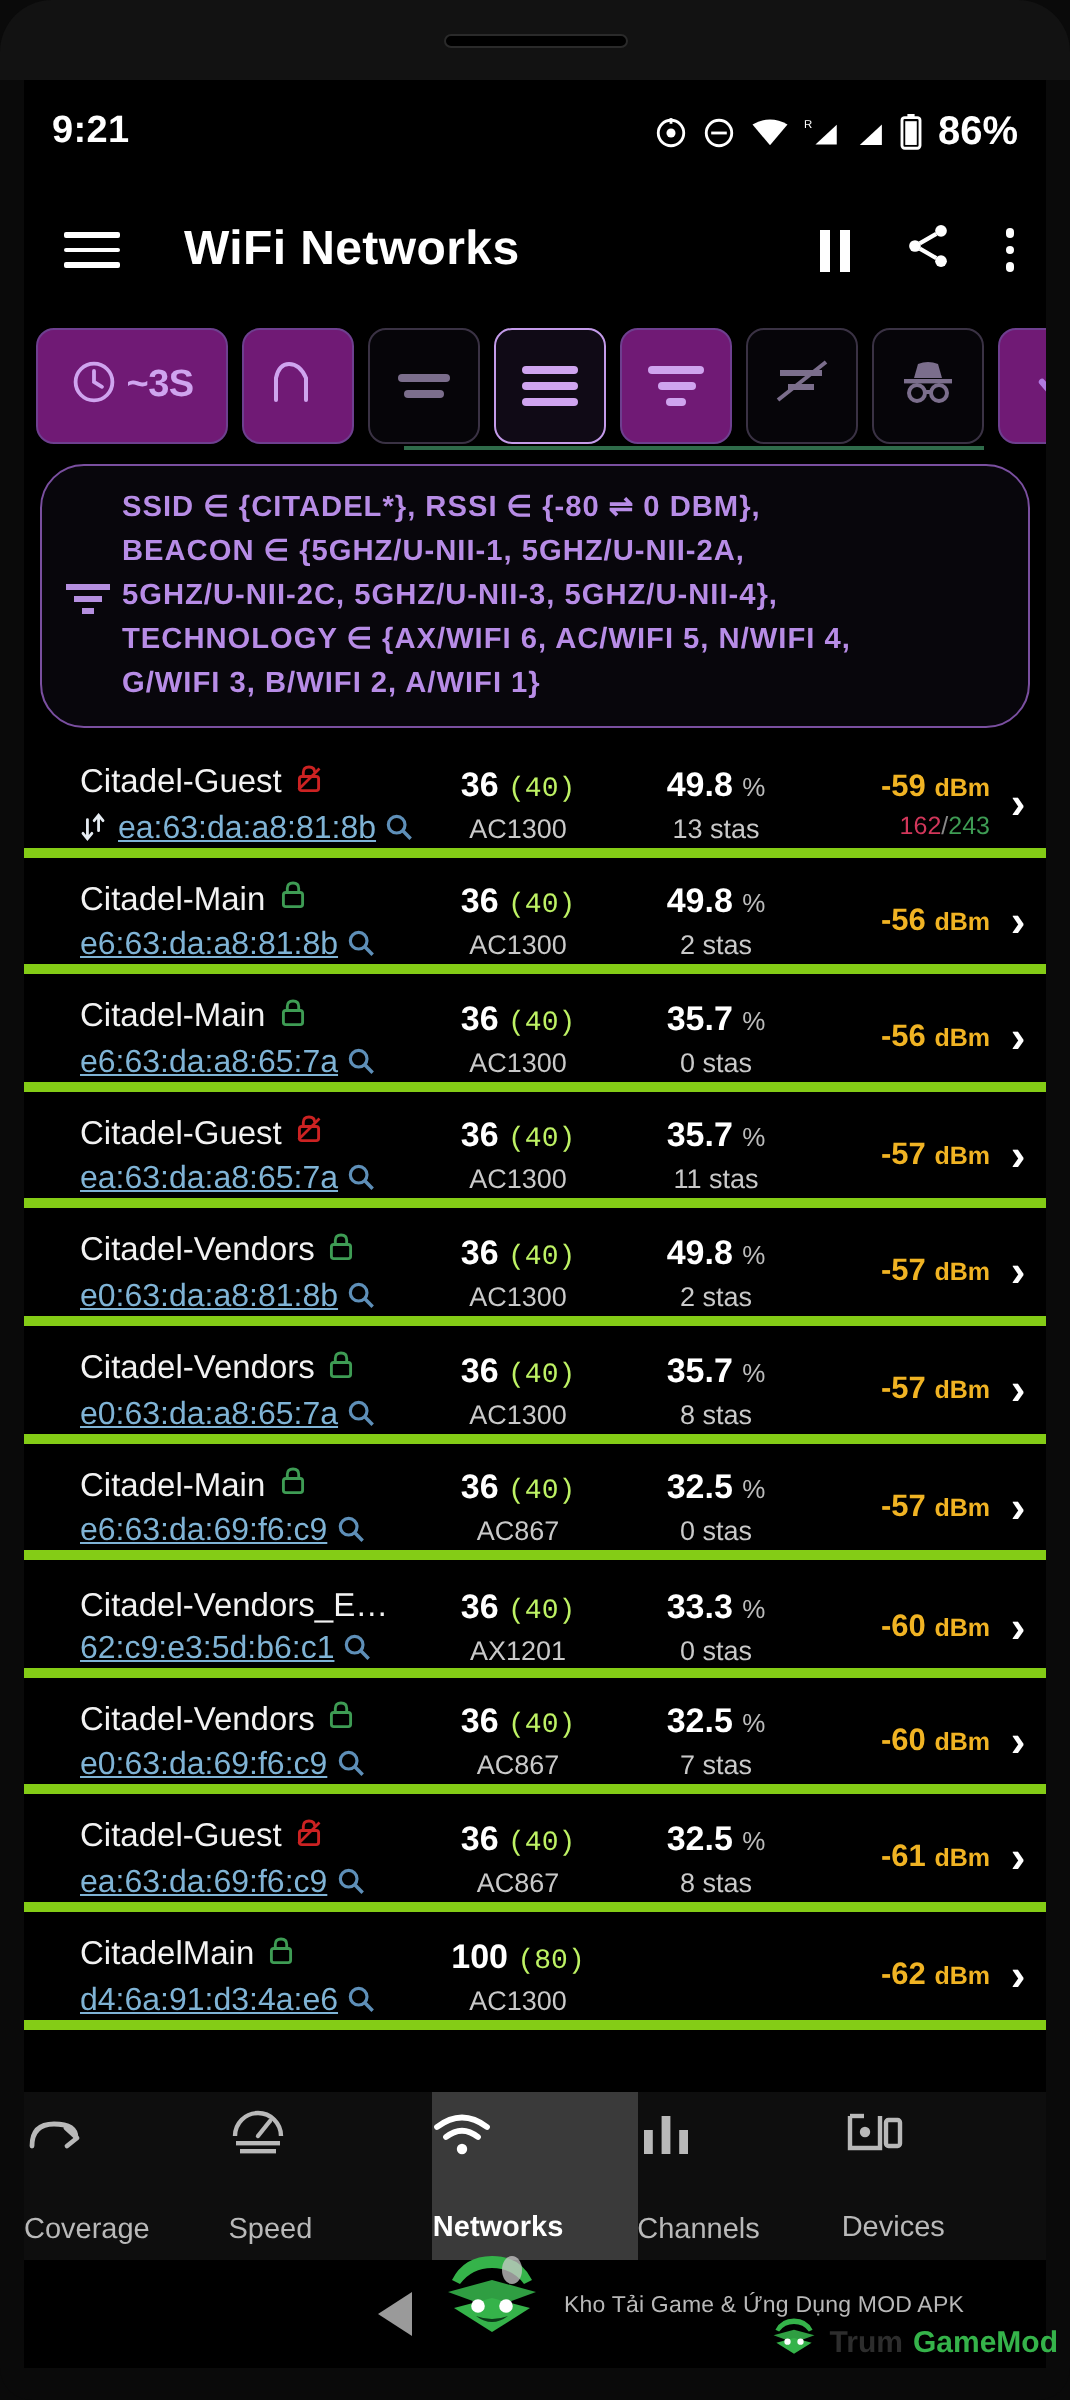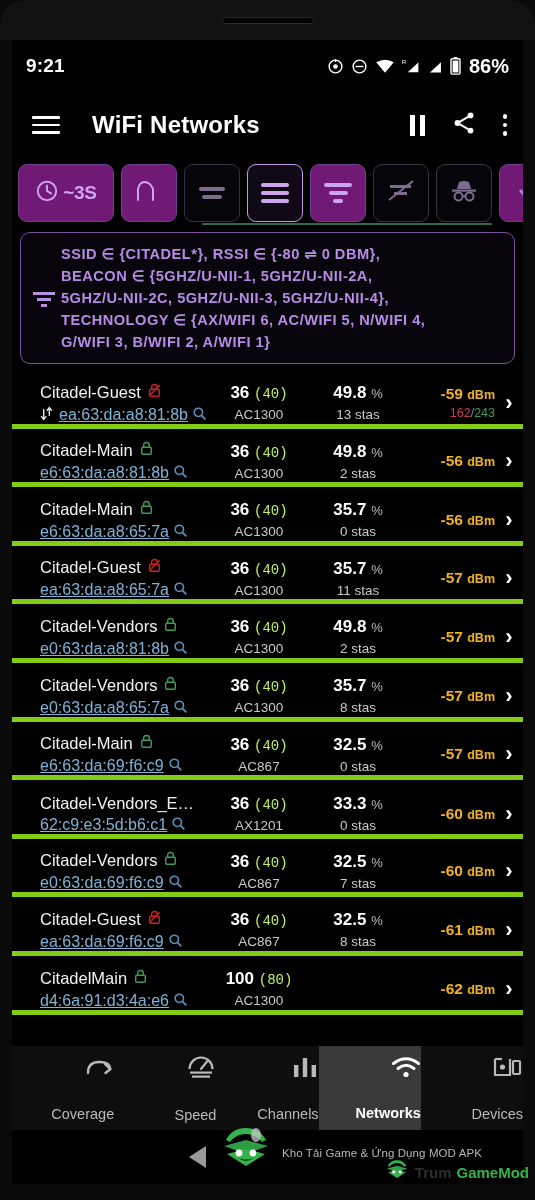--- a/index.html
+++ b/index.html
@@ -89,21 +89,21 @@
   .bars i { display: block; height: 3.5px; border-radius: 2px; background: currentColor; }
   .toolbar-underline {
     position: absolute; left: 190px; bottom: 3px; width: 290px; height: 2px;
     background: #2f6b4a;
   }
 
   
   .criteria {
     margin: 4px 8px 0 8px;
     border: 1.5px solid #7a4fa0;
-    border-radius: 10px;
+    border-radius: 22px;
     background: #08060c;
     display: flex; align-items: center;
     padding: 10px 10px 10px 6px;
     min-height: 118px;
   }
   .criteria-icon { flex: 0 0 34px; display: flex; justify-content: center; color: #b58fe0; }
   .criteria-text {
     color: #b78ce6; font-size: 14.6px; font-weight: bold;
     line-height: 22px; letter-spacing: .5px; white-space: pre-line;
     text-transform: uppercase;
@@ -147,21 +147,21 @@
   .rates .sep { color: #888; }
   .rates .rx { color: #3e9c54; }
   .chev { flex: 0 0 24px; display: flex; align-items: center; justify-content: center; color: #fff; font-size: 22px; font-weight: bold; }
 
   
   .bottomnav {
     position: absolute; left: 0; bottom: 0; width: 511px; height: 84px;
     background: #0e0e0e; display: flex; align-items: stretch;
   }
   .navitem {
-    flex: 1; display: flex; flex-direction: column; align-items: flex-end;
+    flex: 1; display: flex; flex-direction: column; align-items: flex-start;
     justify-content: center; gap: 22px; color: #b9b9b9; cursor: pointer;
   }
   .navitem.sel { background: #3a3a3a; color: #fff; }
   .navitem .nlbl { font-size: 14.5px; }
   .navitem.sel .nlbl { font-weight: bold; color: #fff; }
 
   
   .androidnav {
     position: absolute; left: 12px; top: 1130px; width: 511px; height: 54px;
     background: #000; display: flex; align-items: center; justify-content: center;
@@ -769,35 +769,35 @@
         </div>
         <div class="navitem">
           <span><svg width="30" height="27" viewBox="0 0 30 27">
               <path d="M3.5 15 A11.5 11.5 0 0 1 26.5 15" fill="none" stroke="currentColor" stroke-width="2.2"></path>
               <line x1="15" y1="15" x2="21" y2="7.5" stroke="currentColor" stroke-width="2.2" stroke-linecap="round"></line>
               <rect x="4" y="17.5" width="22" height="2.2" fill="currentColor"></rect>
               <rect x="6" y="21.5" width="18" height="2.2" fill="currentColor"></rect>
             </svg></span>
           <span class="nlbl">Speed</span>
         </div>
+        <div class="navitem sel">
+          <span><svg width="30" height="24" viewBox="0 0 30 24">
+              <path d="M2.5 8.5 Q15 -1 27.5 8.5" fill="none" stroke="currentColor" stroke-width="2.9" stroke-linecap="round"></path>
+              <path d="M7 13.5 Q15 7.2 23 13.5" fill="none" stroke="currentColor" stroke-width="2.9" stroke-linecap="round"></path>
+              <circle cx="15" cy="19.5" r="2.6" fill="currentColor"></circle>
+            </svg></span>
+          <span class="nlbl">Networks</span>
+        </div>
         <div class="navitem">
           <span><svg width="28" height="26" viewBox="0 0 28 26">
               <rect x="3" y="11" width="4.4" height="12" fill="currentColor"></rect>
               <rect x="11.8" y="4" width="4.4" height="19" fill="currentColor"></rect>
               <rect x="20.6" y="11" width="4.4" height="12" fill="currentColor"></rect>
             </svg></span>
           <span class="nlbl">Channels</span>
-        </div>
-        <div class="navitem sel">
-          <span><svg width="30" height="24" viewBox="0 0 30 24">
-              <path d="M2.5 8.5 Q15 -1 27.5 8.5" fill="none" stroke="currentColor" stroke-width="2.9" stroke-linecap="round"></path>
-              <path d="M7 13.5 Q15 7.2 23 13.5" fill="none" stroke="currentColor" stroke-width="2.9" stroke-linecap="round"></path>
-              <circle cx="15" cy="19.5" r="2.6" fill="currentColor"></circle>
-            </svg></span>
-          <span class="nlbl">Networks</span>
         </div>
         <div class="navitem">
           <span><svg width="32" height="25" viewBox="0 0 32 25">
               <path d="M4 4 L4 20 L19 20 L19 4" fill="none" stroke="currentColor" stroke-width="2.2"></path>
               <line x1="4" y1="4" x2="11" y2="4" stroke="currentColor" stroke-width="2.2"></line>
               <circle cx="11.5" cy="12" r="2.6" fill="currentColor"></circle>
               <rect x="22" y="6" width="7" height="13" rx="1.2" fill="none" stroke="currentColor" stroke-width="2.2"></rect>
             </svg></span>
           <span class="nlbl">Devices</span>
         </div>

